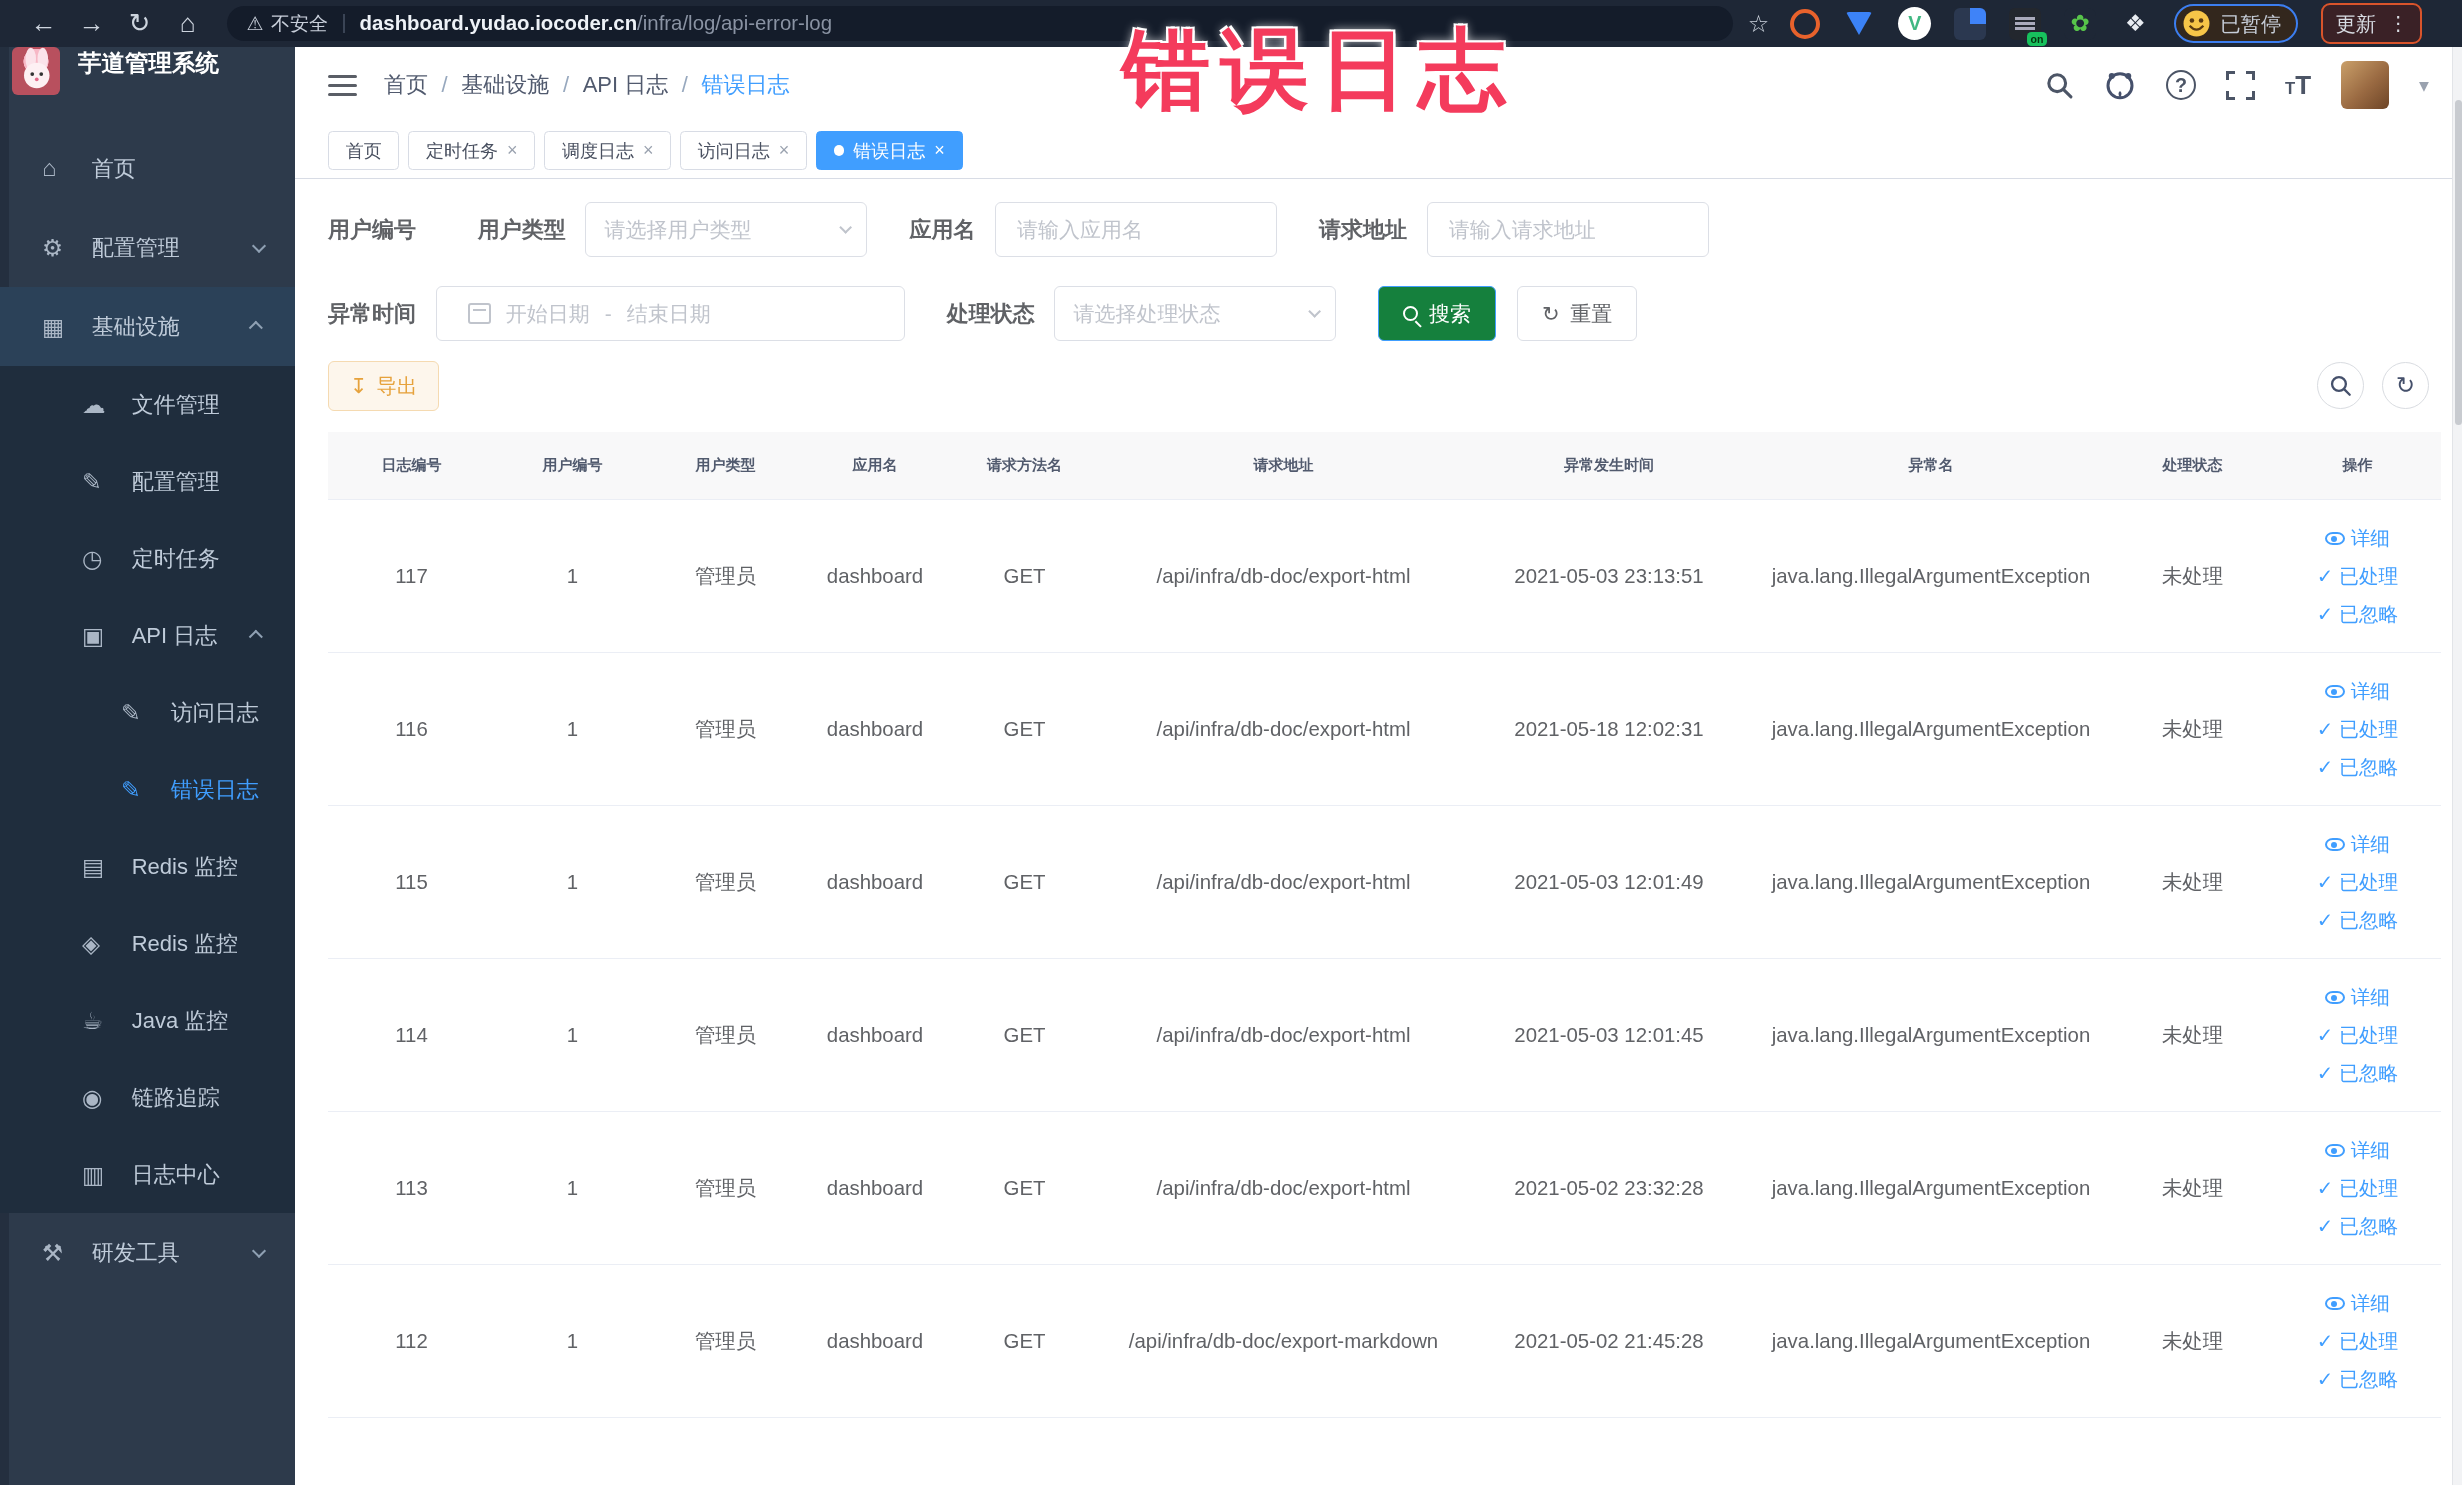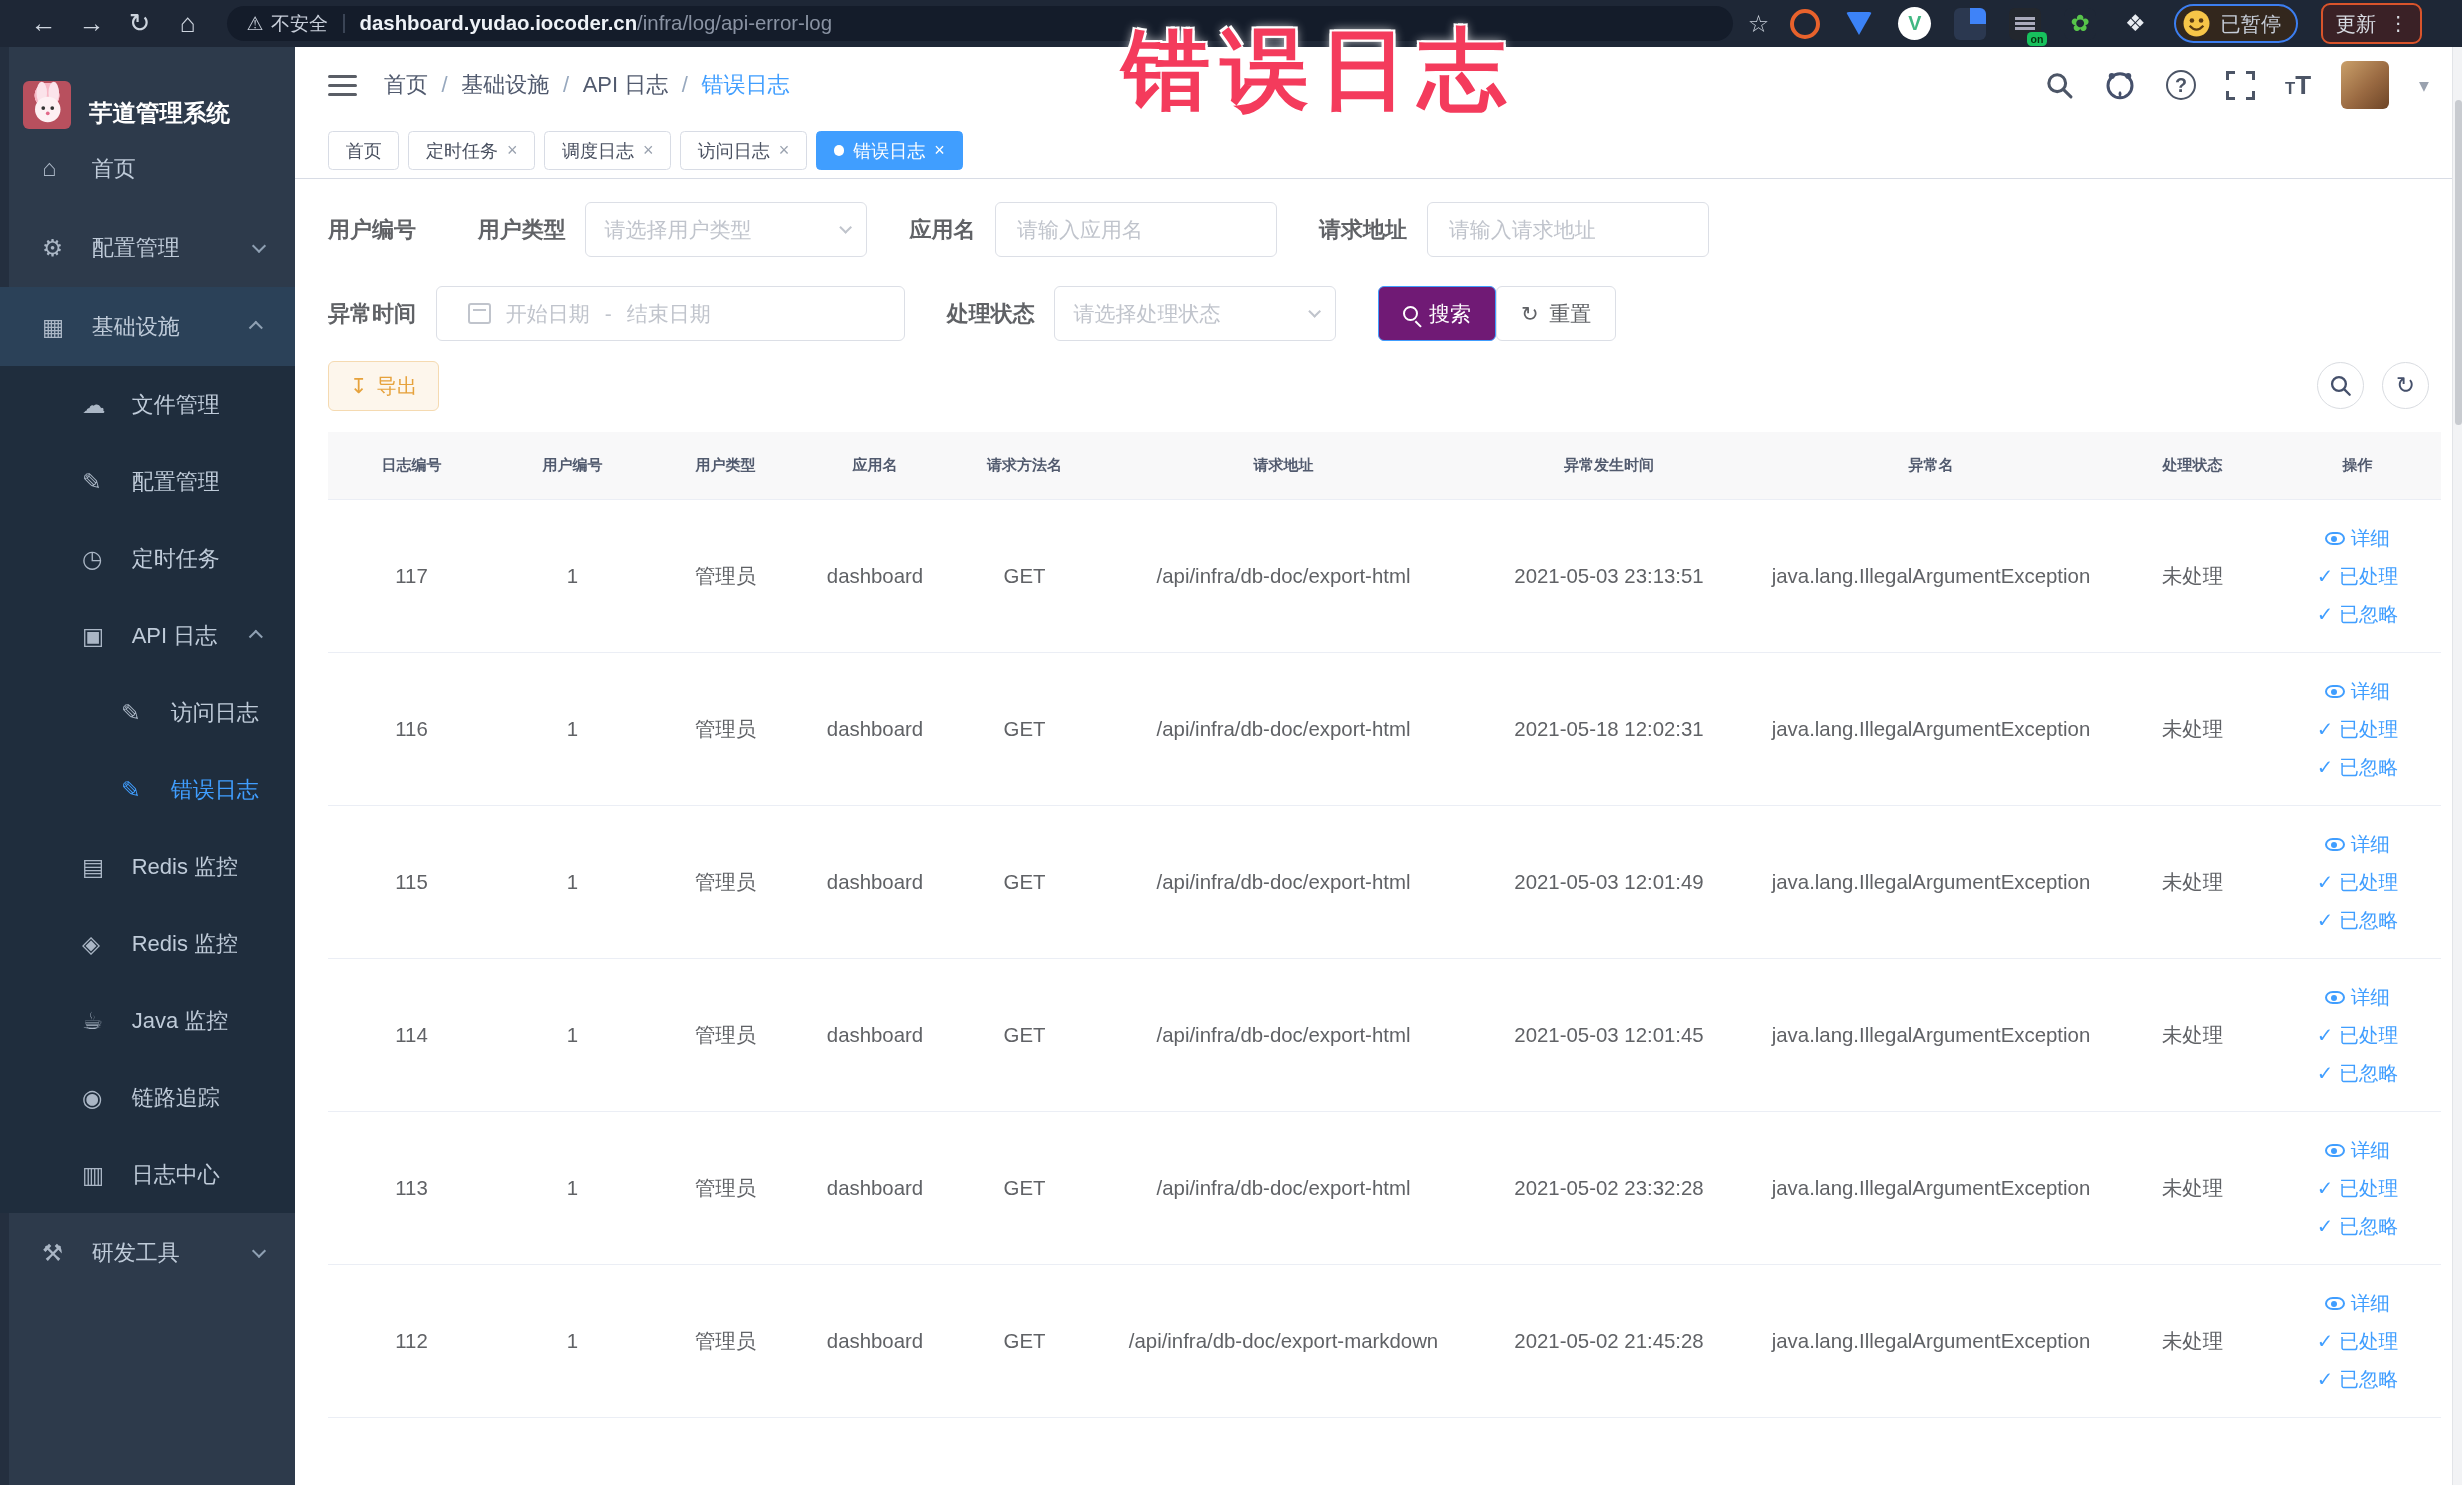--- a/index.html
+++ b/index.html
@@ -29,21 +29,21 @@
   .star { color:#cdd4de; font-size:24px; }
   .paused-pill { display:flex; align-items:center; gap:9px; border:2.3px solid #3c7ef0; border-radius:23px; padding:3px 15px 3px 6px; color:#c6cdd8; font-size:20.4px; background:#33271d; }
   .upd-btn { display:flex; align-items:center; gap:12px; border:2.3px solid #d9542b; border-radius:9px; padding:4.5px 12px; color:#d7dbe2; font-size:20.4px; background:#3a2126; }
   .dots { color:#d7dbe2; font-size:19.7px; letter-spacing:0; }
 
   
   .app { display:flex; height:1439px; }
 
   
   .sidebar { width:295px; background:#2d3a4b; color:#bfcbd9; flex:0 0 auto; box-shadow: inset 9px 0 0 rgba(20,28,42,.35); }
-  .logo-row { height:82px; display:flex; align-items:flex-end; gap:18px; padding-left:23px; }
+  .logo-row { height:82px; display:flex; align-items:flex-start; gap:18px; padding-left:12px; }
   .logo-img { width:48px; height:48px; border-radius:6px; background:radial-gradient(circle at 50% 30%,#f7b8c6 0 30%,#b8505e 31% 100%); position:relative; overflow:hidden; flex:0 0 auto;}
   .logo-title { color:#fff; font-size:23.5px; font-weight:700; }
   .m-item { height:79px; display:flex; align-items:center; padding:0 33px 0 42px; font-size:22px; cursor:pointer; }
   .m-item .mi-ico { width:33px; font-size:23.5px; color:#aab6c5; flex:0 0 auto; }
   .m-item .mi-label { margin-left:16.7px; }
   .m-hl { background:#2b4158; }
   .submenu { background:#1f2d3d; }
   .submenu .m-item { height:77px; padding-left:82px; }
   .submenu .m-item.lvl3 { padding-left:121px; }
   .m-active, .m-active .mi-ico { color:#409eff !important; }
@@ -87,21 +87,21 @@
   input.control { width:282px; padding:0 21px; outline:none; }
   input.control::placeholder { color:#c0c4cc; }
   .select { width:282px; display:flex; align-items:center; padding:0 18px;gap:21px; }
   .select .ph { color:#c0c4cc; flex:1; }
   .sel-caret { width:9px; height:9px; border-right:2.3px solid #c0c4cc; border-bottom:2.3px solid #c0c4cc; transform:rotate(45deg) translateY(-3px); }
   .range { width:469px; display:flex; align-items:center; gap:15px; padding:0 31px; }
   .range .ph { color:#c0c4cc; }
   .cal { width:23px; height:21px; border:2.3px solid #c0c4cc; border-radius:3px; position:relative; }
   .cal:before { content:""; position:absolute; left:3px; right:3px; top:3.8px; border-top:2.3px solid #c0c4cc; }
   .btn { height:55px; border-radius:6px; padding:0 24px; font-size:21px; display:inline-flex; align-items:center; gap:10.6px; cursor:pointer; }
-  .btn-primary { background:#701a75; border:1.5px solid #409eff; color:#fff; }
+  .btn-primary { background:#15803d; border:1.5px solid #409eff; color:#fff; margin-right:21px; }
   .btn-plain { background:#fff; border:1.5px solid #dcdfe6; color:#606266; }
   .mag { width:15px; height:15px; border:2.3px solid currentColor; border-radius:50%; position:relative; }
   .mag:after { content:""; position:absolute; width:2.3px; height:7.6px; background:currentColor; left:12px; top:12px; transform:rotate(-45deg); }
   .refr { font-size:21px; line-height:1; }
 
   
   .export-row { display:flex; align-items:center; padding:19.7px 33px 16.7px 33px; position:relative; }
   .btn-export { height:50px; border-radius:6px; padding:0 21px; font-size:20.4px; display:inline-flex; align-items:center; gap:9px;
     background:#fdf6ec; border:1.5px solid #f5dab1; color:#e6a23c; cursor:pointer; }
   .dl-arrow { font-size:21px; line-height:1; }

